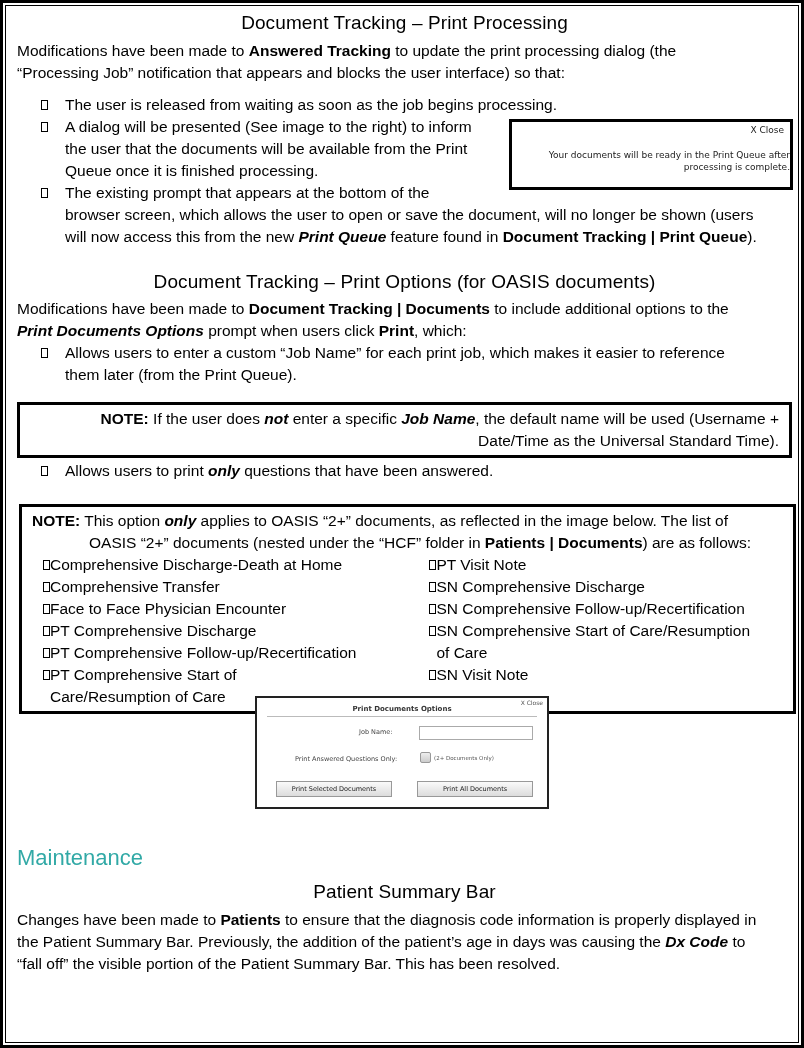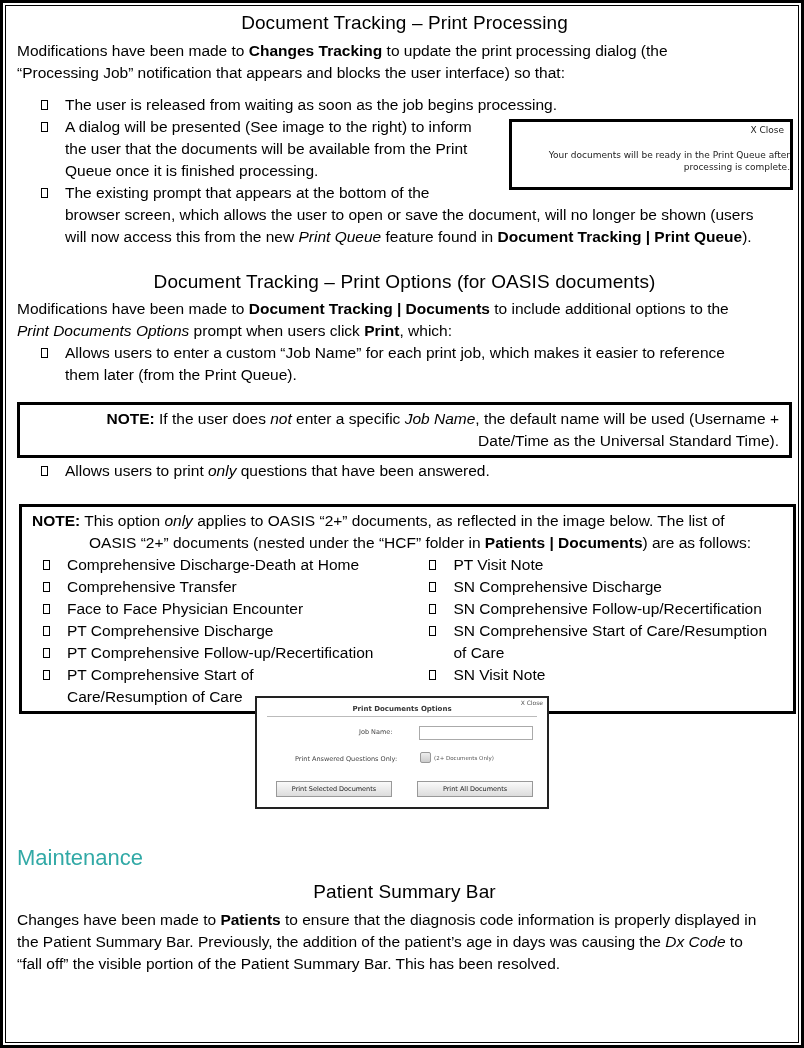--- a/index.html
+++ b/index.html
@@ -5,29 +5,29 @@
   html, body { margin:0; padding:0; background:#ffffff; }
   body { width:804px; height:1048px; position:relative; overflow:hidden;
          font-family:"Liberation Sans", "DejaVu Sans", sans-serif; color:#000; }
   .frame-outer { position:absolute; left:0; top:0; width:804px; height:1048px; box-sizing:border-box;
                  border:3px solid #000; }
   .frame-inner { position:absolute; left:5px; top:5px; right:5px; bottom:5px; border:1px solid #000; }
   .page { position:absolute; left:17px; top:0; width:775px; font-size:15.5px; line-height:22px; }
   .h-center { text-align:center; font-size:19px; line-height:24px; letter-spacing:0.1px; }
   p { margin:0; }
   b { font-weight:bold; }
-  i { font-style:italic; }
+  i { font-style:italic;font-weight:bold; }
   .bullet { position:relative; padding-left:48px; }
   .bullet .mark { position:absolute; left:24px; top:6px; width:7px; height:10px; border:1px solid #000; box-sizing:border-box; }
   .note { border:3px solid #000; padding:3px 10px 3px 10px; box-sizing:border-box; }
   .note .lbl { font-weight:bold; }
   .note .cont { padding-left:57px; }
   .cols { display:flex; }
   .cols .col { position:relative; }
-  .cols .item { position:relative; padding-left:45px; line-height:22px; }
+  .cols .item { position:relative; padding-left:28px; line-height:22px; }
   .cols .item .mark { position:absolute; left:21px; top:6px; width:7px; height:10px; border:1px solid #000; box-sizing:border-box; }
   .teal { color:#31a9a6; font-size:22px; line-height:26px; }
   
   .dlg1 { position:absolute; left:509px; top:119px; width:284px; height:71px; box-sizing:border-box;
           border:3px solid #000; background:#fff; font-family:"DejaVu Sans", sans-serif; }
   .dlg1 .close { position:absolute; right:6px; top:3px; font-size:9px; color:#222; }
   .dlg1 .msg { position:absolute; left:0; right:0; top:27px; text-align:right; font-size:9px; line-height:12px; color:#222; }
   
   .dlg2 { position:absolute; left:255px; top:696px; width:294px; height:113px; box-sizing:border-box;
           border:2px solid #222; background:#fff; font-family:"DejaVu Sans", sans-serif; color:#333; }
@@ -44,21 +44,21 @@
 </style>
 </head>
 <body>
 
 <div class="frame-outer"></div>
 <div class="frame-inner"></div>
 
 <div class="page">
 
   <div class="h-center" style="margin-top:11px;">Document Tracking – Print Processing</div>
-  <p style="margin-top:5px;"><span>Modifications have been made to </span><b>Changes Tracking</b><span> to update the print processing dialog (the</span><br><span>“Processing Job” notification that appears and blocks the user interface) so that:</span></p>
+  <p style="margin-top:5px;"><span>Modifications have been made to </span><b>Answered Tracking</b><span> to update the print processing dialog (the</span><br><span>“Processing Job” notification that appears and blocks the user interface) so that:</span></p>
 
   <div style="margin-top:10px;">
     <div class="bullet"><span class="mark"></span><span>The user is released from waiting as soon as the job begins processing.</span></div>
     <div class="bullet"><span class="mark"></span><span>A dialog will be presented (See image to the right) to inform</span><br><span>the user that the documents will be available from the Print</span><br><span>Queue once it is finished processing.</span></div>
     <div class="bullet"><span class="mark"></span><span>The existing prompt that appears at the bottom of the</span><br><span>browser screen, which allows the user to open or save the document, will no longer be shown (users</span><br><span>will now access this from the new </span><i>Print Queue</i><span> feature found in </span><b>Document Tracking | Print Queue</b><span>).</span></div>
   </div>
 
   <div class="h-center" style="margin-top:22px;">Document Tracking – Print Options (for OASIS documents)</div>
   <p style="margin-top:4px;"><span>Modifications have been made to </span><b>Document Tracking | Documents</b><span> to include additional options to the</span><br><i>Print Documents Options</i><span> prompt when users click </span><b>Print</b><span>, which:</span></p>
 

